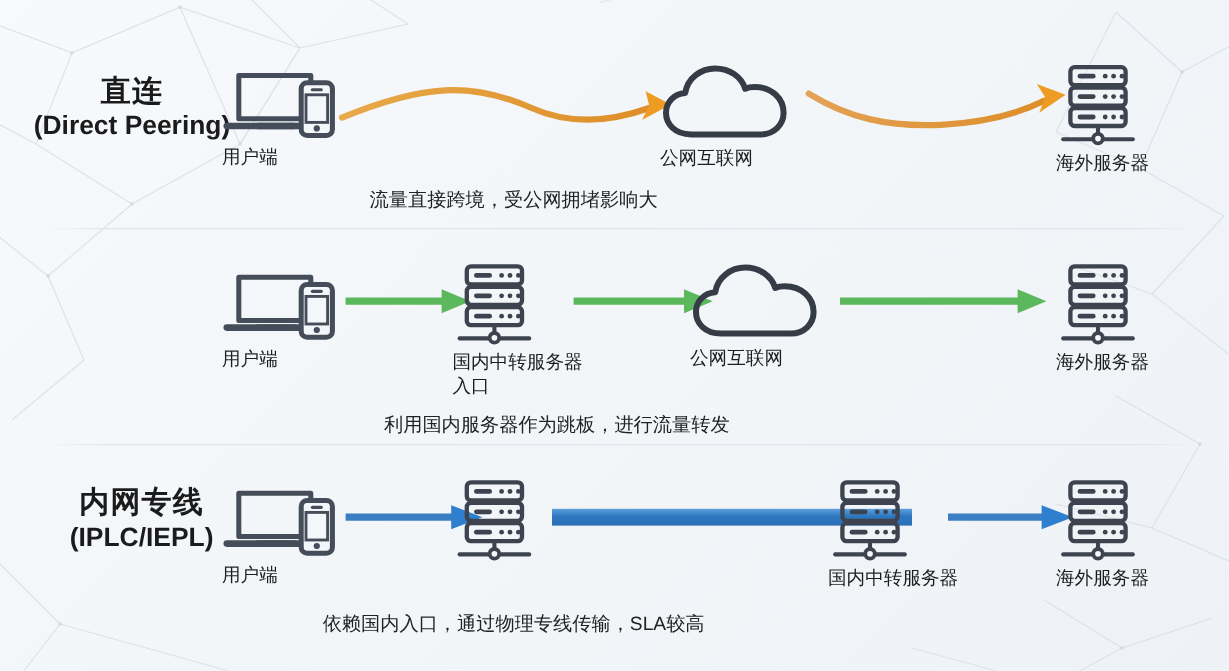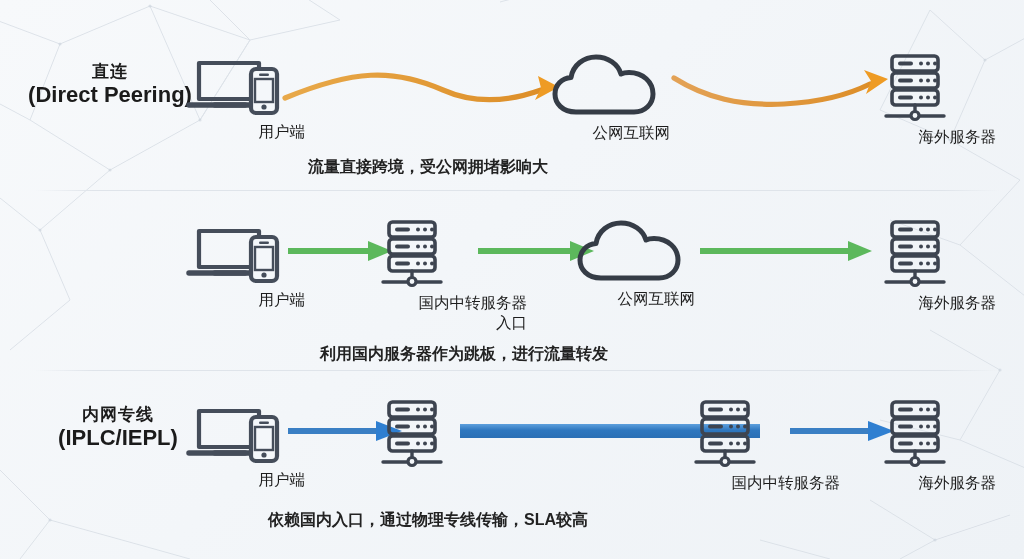--- a/index.html
+++ b/index.html
@@ -16,31 +16,31 @@
   .bg-net{position:absolute;inset:0;pointer-events:none;}
   .divider{
     position:absolute;left:35px;width:965px;height:1px;
     background:linear-gradient(to right,rgba(214,220,228,0) 0%,#dfe4ea 6%,#dfe4ea 94%,rgba(214,220,228,0) 100%);
   }
   .row{position:absolute;left:0;width:1024px;}
   .rowlabel{
     position:absolute;text-align:center;color:#1b1b1b;
     line-height:1.18;font-weight:700;
   }
-  .rowlabel .cn{font-size:17px;letter-spacing:1px;display:block;}
+  .rowlabel .cn{font-size:25px;letter-spacing:1px;display:block;}
   .rowlabel .en{font-size:22px;display:block;font-weight:700;}
-  .node{position:absolute;text-align:right;}
+  .node{position:absolute;text-align:left;}
   .node .icon{display:block;margin:0 auto;}
   .node .caption{
     display:block;margin-top:5px;font-size:15.5px;color:#1d1d1d;
     line-height:1.28;font-weight:500;white-space:pre-line;
   }
   .flowcap{
     position:absolute;text-align:center;font-size:16px;color:#222;
-    font-weight:700;width:856px;left:0;
+    font-weight:400;width:856px;left:0;
   }
   svg{display:block;overflow:visible;}
 </style>
 </head>
 <body>
 
 <div id="canvas">
 
   <svg class="bg-net" width="1024" height="559">
     <g stroke="#d9dfe6" stroke-width="1" fill="none" opacity="0.85">

